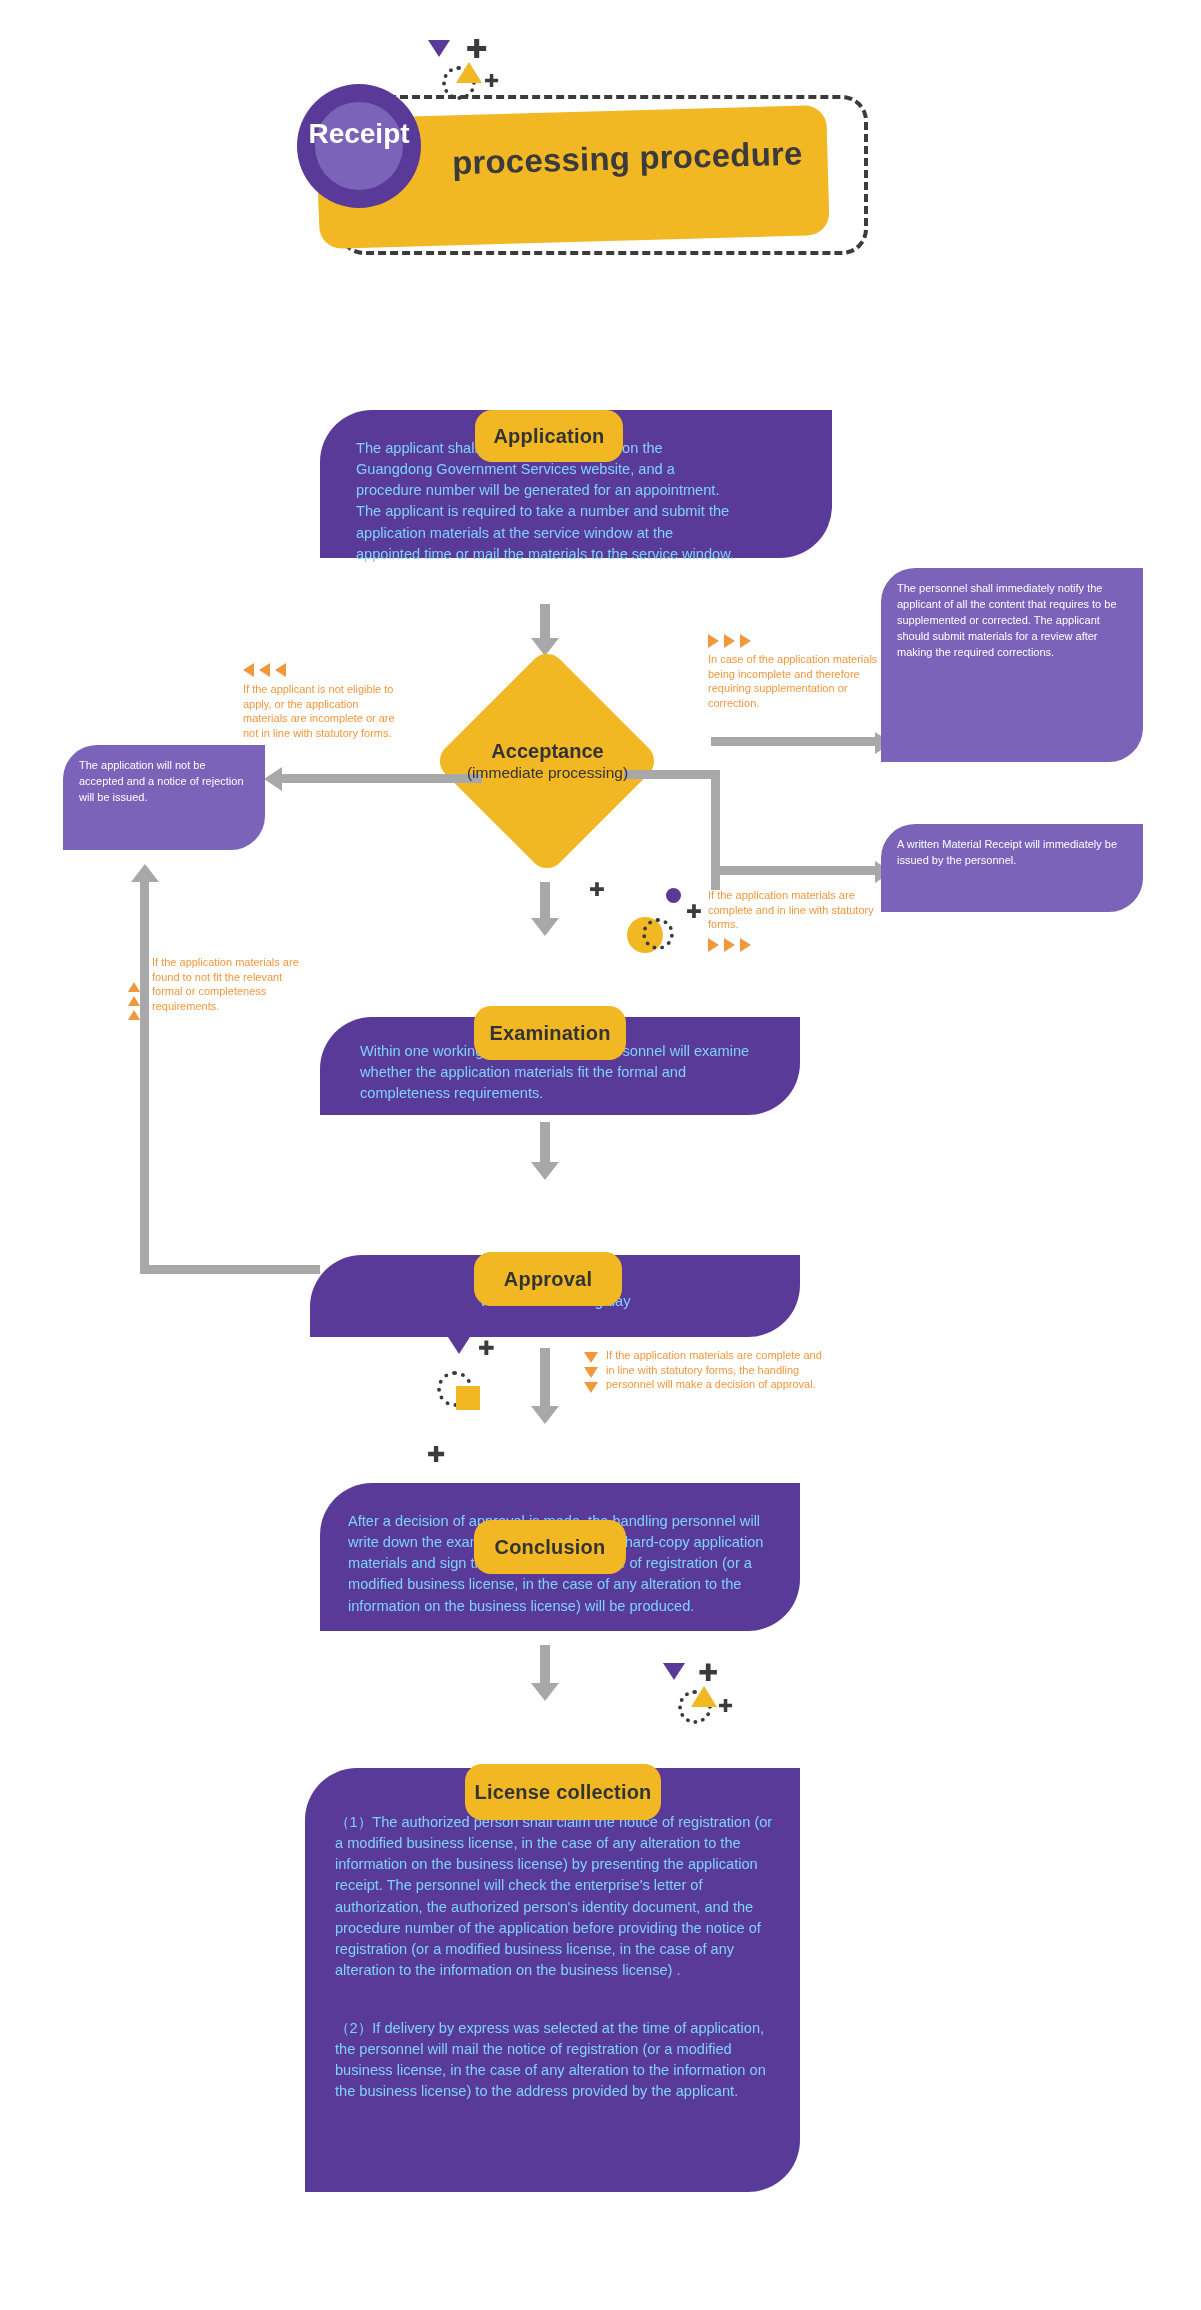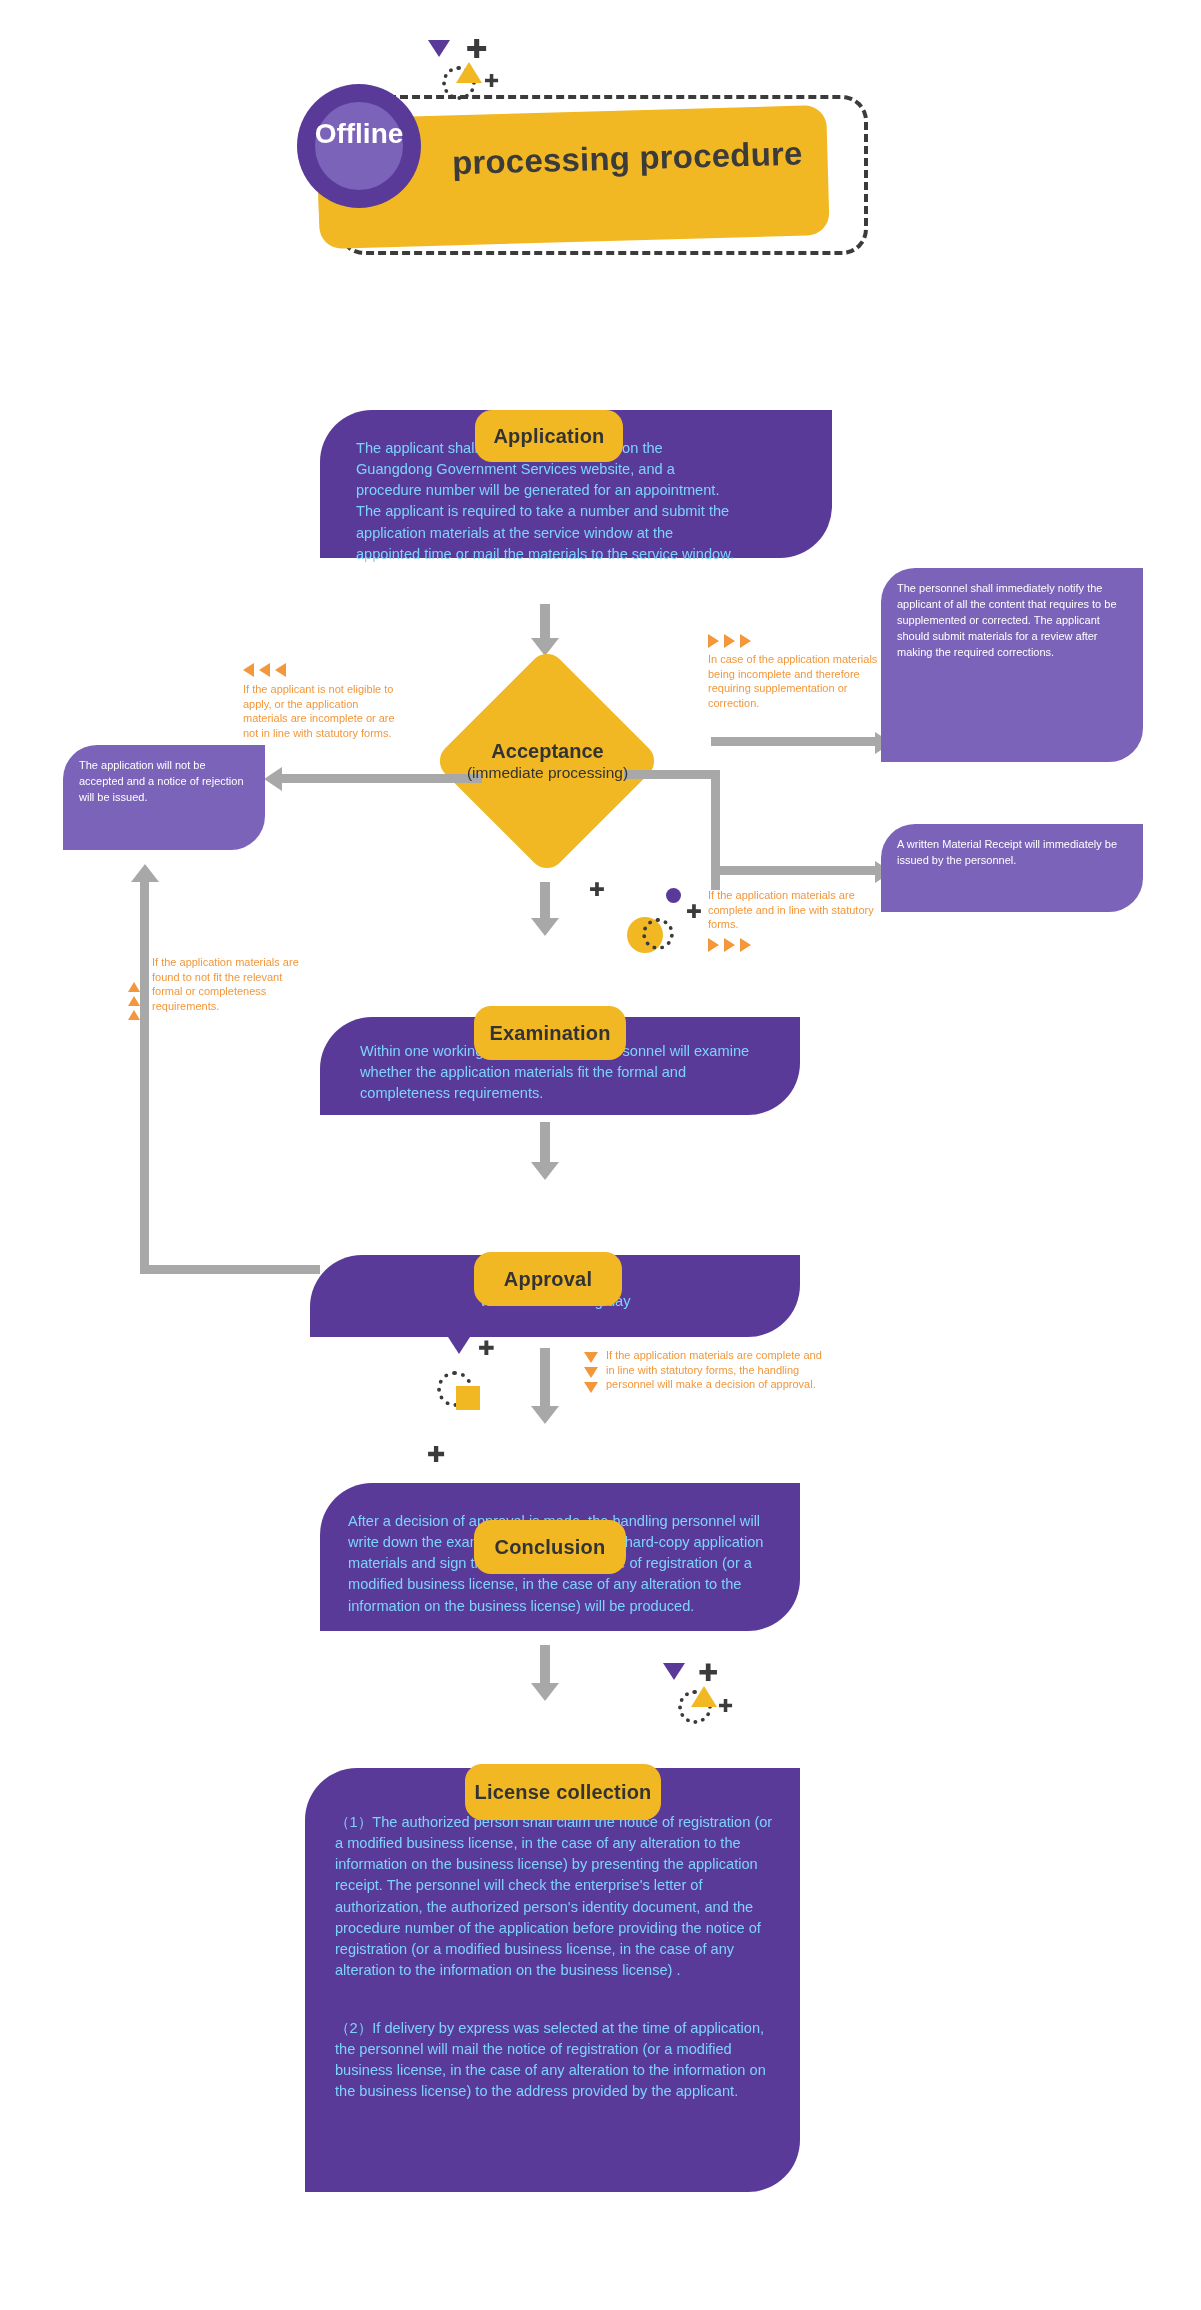--- a/index.html
+++ b/index.html
@@ -191,21 +191,21 @@
 
 <div id="canvas">
 
   <div id="header">
     <div class="hdr-dash"></div>
     <div class="hdr-band-shadow"></div>
     <div class="hdr-band"></div>
     <div class="hdr-title">processing procedure</div>
     <div class="hdr-circle-outer"></div>
     <div class="hdr-circle-inner"></div>
-    <div class="hdr-offline">Offline</div>
+    <div class="hdr-offline">Receipt</div>
 
     <div class="deco-tri-down" style="left:428px;top:40px;"></div>
     <div class="deco-plus" style="left:466px;top:36px;font-size:26px;">✚</div>
     <div class="deco-dots" style="left:442px;top:66px;width:26px;height:26px;"></div>
     <div class="deco-tri-up" style="left:456px;top:62px;"></div>
     <div class="deco-plus" style="left:484px;top:72px;font-size:18px;">✚</div>
   </div>
 
   <div class="panel panel-tl panel-br" style="left:320px;top:410px;width:512px;height:148px;">
     <div class="panel-text" style="position:absolute;left:36px;top:28px;width:382px;">The applicant shall fill out the application on the Guangdong Government Services website, and a procedure number will be generated for an appointment. The applicant is required to take a number and submit the application materials at the service window at the appointed time or mail the materials to the service window.</div>

